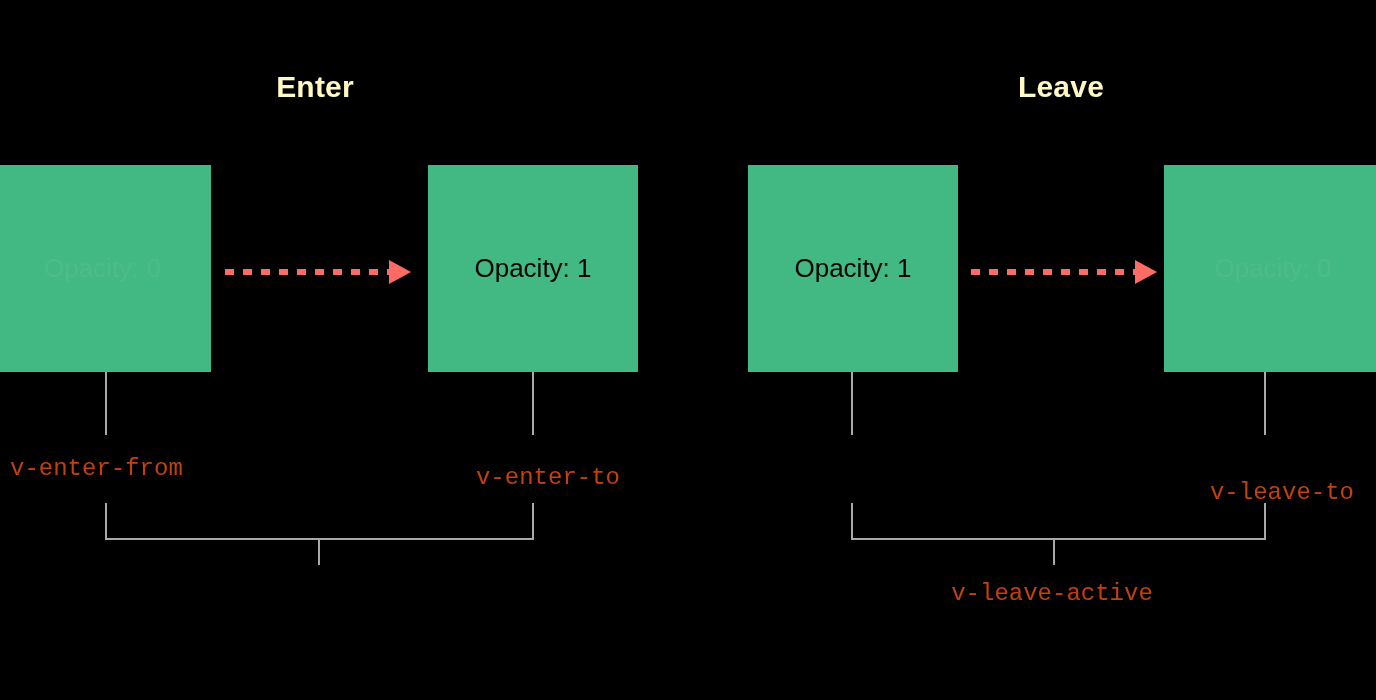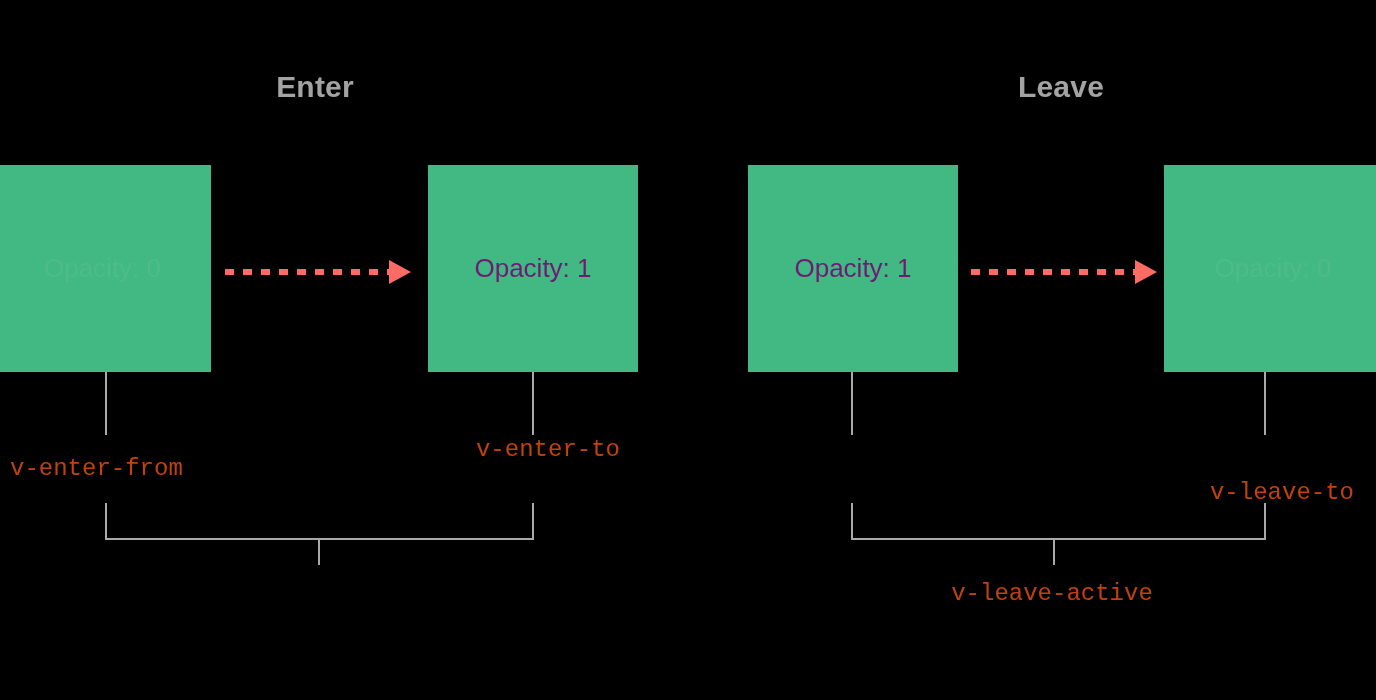--- a/index.html
+++ b/index.html
@@ -8,37 +8,37 @@
     background:#000;
     font-family:"Liberation Sans", sans-serif;
     overflow:hidden;
   }
   #stage{position:relative;width:1376px;height:700px;overflow:hidden;}
 
   .section-title{
     position:absolute;
     font-size:30px;
     font-weight:bold;
-    color:#a3a3a3;
+    color:#fef9c3;
     letter-spacing:0.2px;
     white-space:nowrap;
     transform:translateX(-50%);
     text-align:center;
   }
 
   .state-box{
     position:absolute;
     background:#42b883;
     display:flex;
     align-items:center;
     justify-content:center;
   }
   .state-box .box-label{
     font-size:26px;
-    color:#701a75;
+    color:#000000;
     white-space:nowrap;
     font-family:"Liberation Sans", sans-serif;
   }
   .state-box.faded .box-label{ color:rgba(255,255,255,0.06); }
 
   .arrow{
     position:absolute;
     height:10px;
   }
   .arrow .dashes{
@@ -94,21 +94,21 @@
   </div>
 
   <div class="state-box" style="left:428px;top:165px;width:210px;height:207px;">
     <span class="box-label">Opacity: 1</span>
   </div>
 
   <div class="vline" style="left:105px;top:372px;height:63px;"></div>
   <div class="vline" style="left:532px;top:372px;height:63px;"></div>
 
   <div class="code-label" style="left:10px;top:455px;">v-enter-from</div>
-  <div class="code-label right" style="left:620px;top:436px;">v-enter-to</div>
+  <div class="code-label right" style="left:620px;top:464px;">v-enter-to</div>
 
   <div class="vline" style="left:105px;top:503px;height:37px;"></div>
   <div class="vline" style="left:532px;top:503px;height:37px;"></div>
   <div class="hline" style="left:105px;top:538px;width:429px;"></div>
   <div class="vline" style="left:318px;top:540px;height:25px;"></div>
 
 
   <div class="section-title" style="left:1061px;top:70px;">Leave</div>
 
   <div class="state-box" style="left:748px;top:165px;width:210px;height:207px;">

